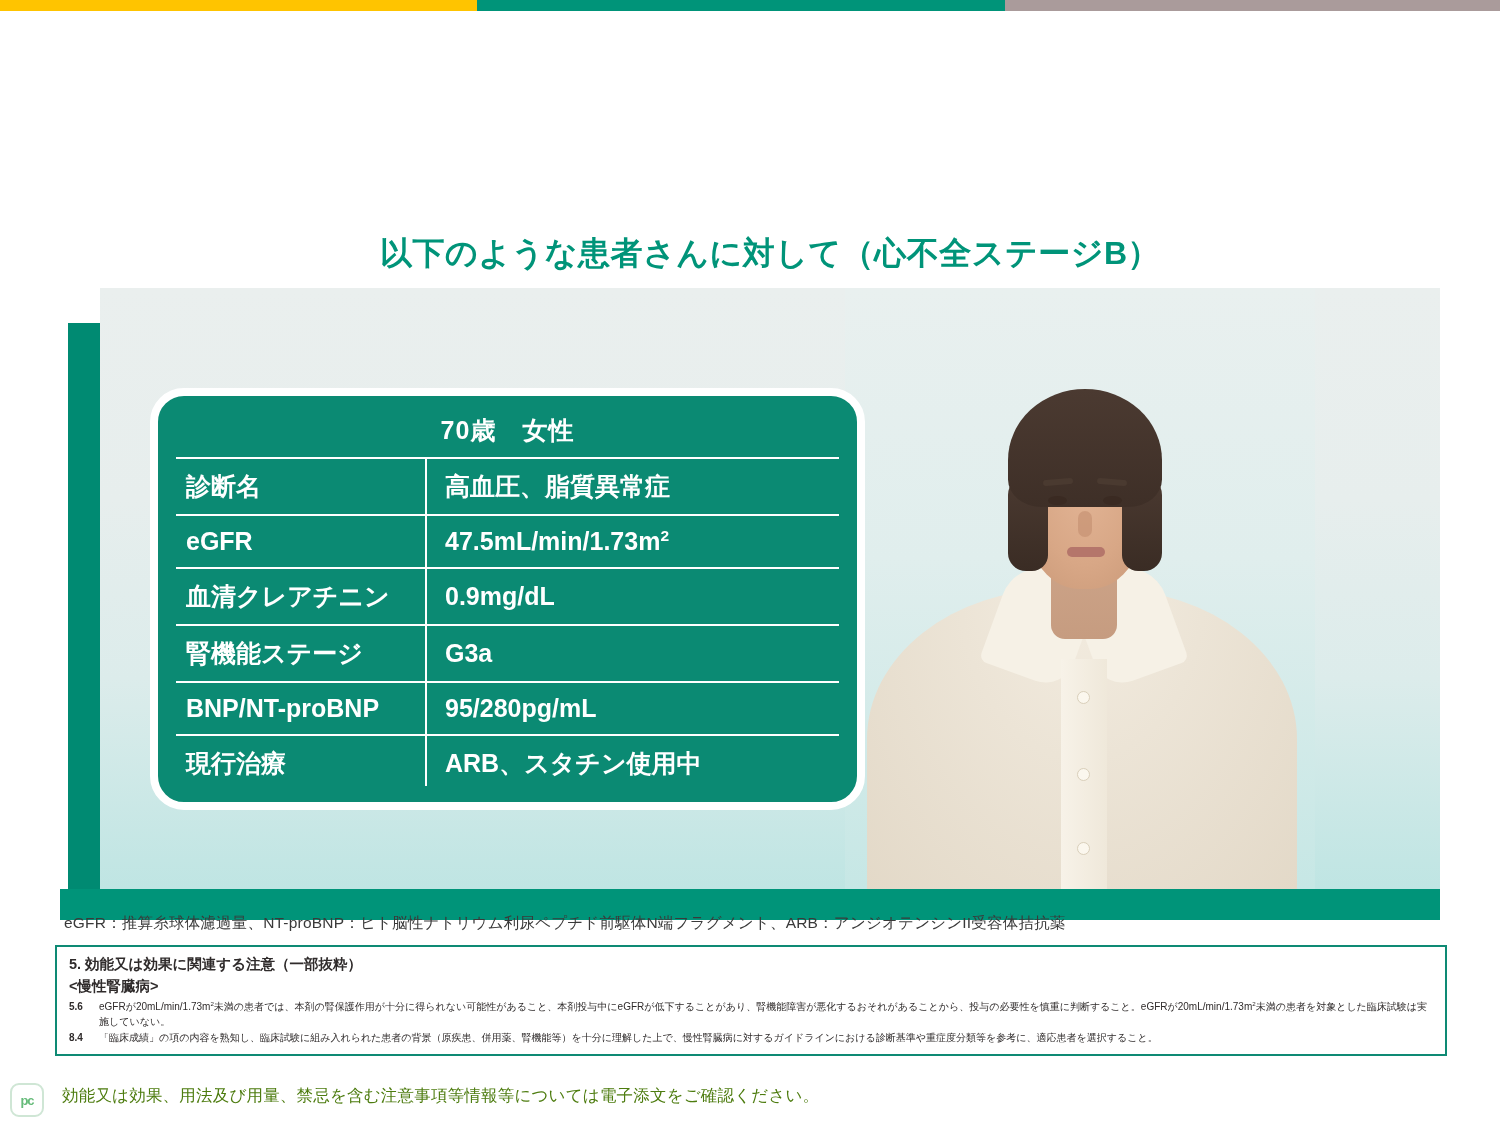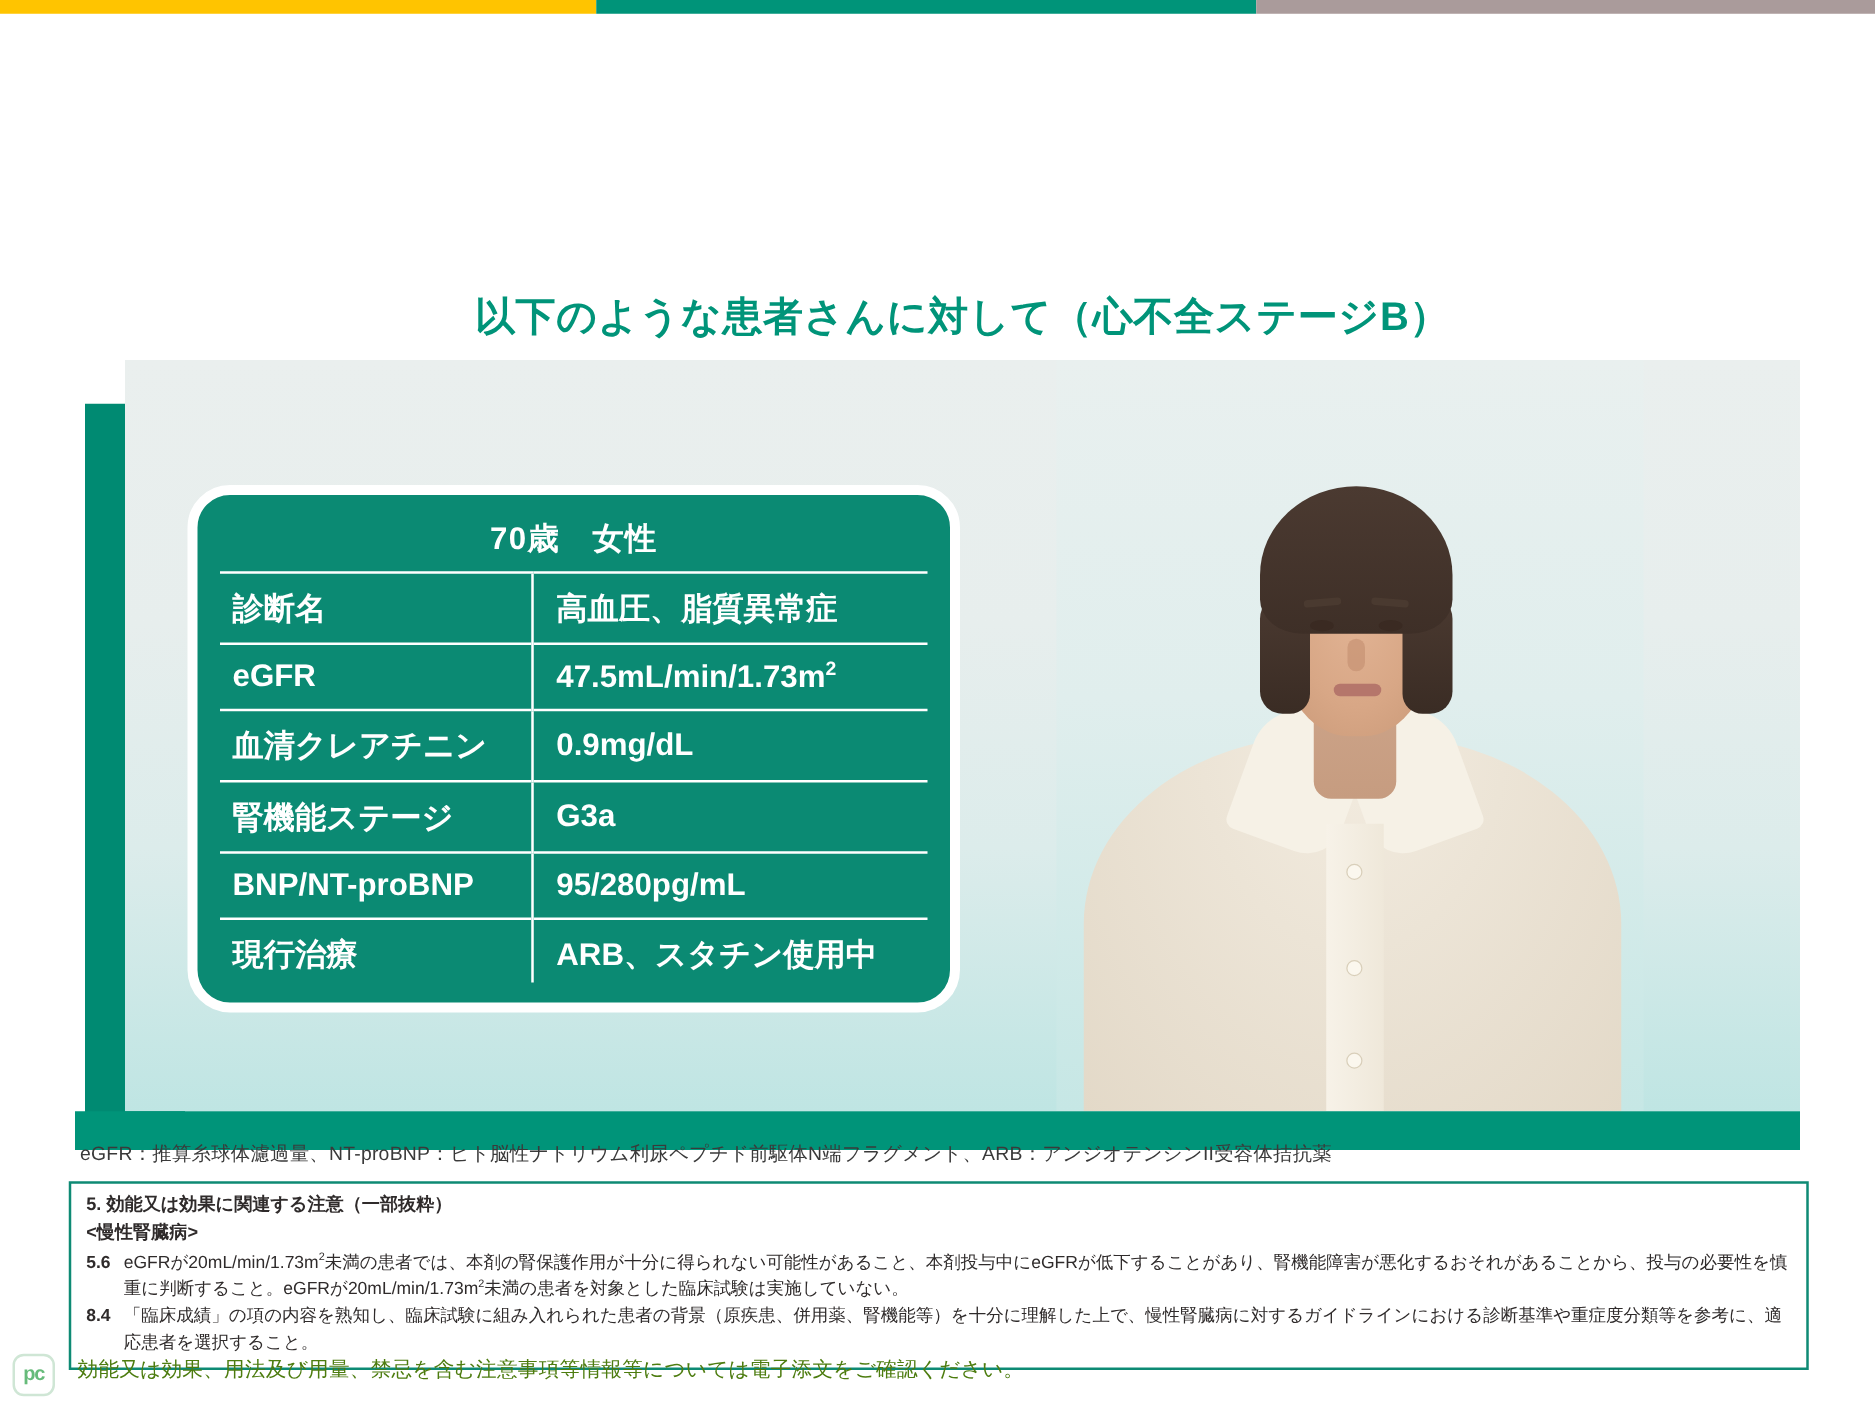--- a/index.html
+++ b/index.html
@@ -142,21 +142,21 @@
   .ph-eye-r { left: 258px; bottom: 384px; }
   .ph-nose { left: 233px; bottom: 352px; width: 14px; height: 26px;
              background: #c49071; border-radius: 7px; opacity: .65; }
   .ph-mouth { left: 222px; bottom: 332px; width: 38px; height: 10px;
               background: #b5766b; border-radius: 6px; }
 
   
   .table-card {
     position: absolute;
     left: 150px; top: 388px;
-    width: 618px;
+    width: 715px;
     background: #0b8a73;
     border: 8px solid #ffffff;
     border-radius: 34px;
     padding: 14px 18px 16px 18px;
   }
 
   .table-head {
     text-align: center;
     color: #ffffff;
     font-size: 25px;
@@ -197,21 +197,21 @@
   .precaution-box {
     position: absolute;
     left: 55px; top: 945px;
     width: 1392px;
     border: 2px solid #0e8a74;
     padding: 7px 10px 9px 12px;
     color: #2f2b2b;
   }
   .pb-title { font-size: 14.5px; font-weight: bold; line-height: 1.5; }
   .pb-sub   { font-size: 14.5px; font-weight: bold; line-height: 1.5; }
-  .pb-item  { display: flex; font-size: 14px; line-height: 1.52; margin-top: 1px; }
+  .pb-item  { display: flex; font-size: 10px; line-height: 1.52; margin-top: 1px; }
   .pb-num   { font-weight: bold; min-width: 30px; flex: none; }
   .pb-text  { flex: 1; }
 
   
   .footer-note {
     position: absolute;
     left: 62px; top: 1085px;
     font-size: 16.5px;
     color: #4d7c0f;
     letter-spacing: 0.2px;
@@ -219,21 +219,21 @@
 
   .logo {
     position: absolute;
     left: 10px; top: 1083px;
     width: 34px; height: 34px;
     border: 2px solid #cfe6d5;
     border-radius: 9px;
     background: #ffffff;
     display: flex; align-items: center; justify-content: center;
     color: #66bb7a;
-    font-size: 16px;
+    font-size: 13px;
     font-weight: bold;
     letter-spacing: -1px;
   }
 </style>
 </head>
 <body>
 
 <div id="slide">
 
   <div class="topbar">

